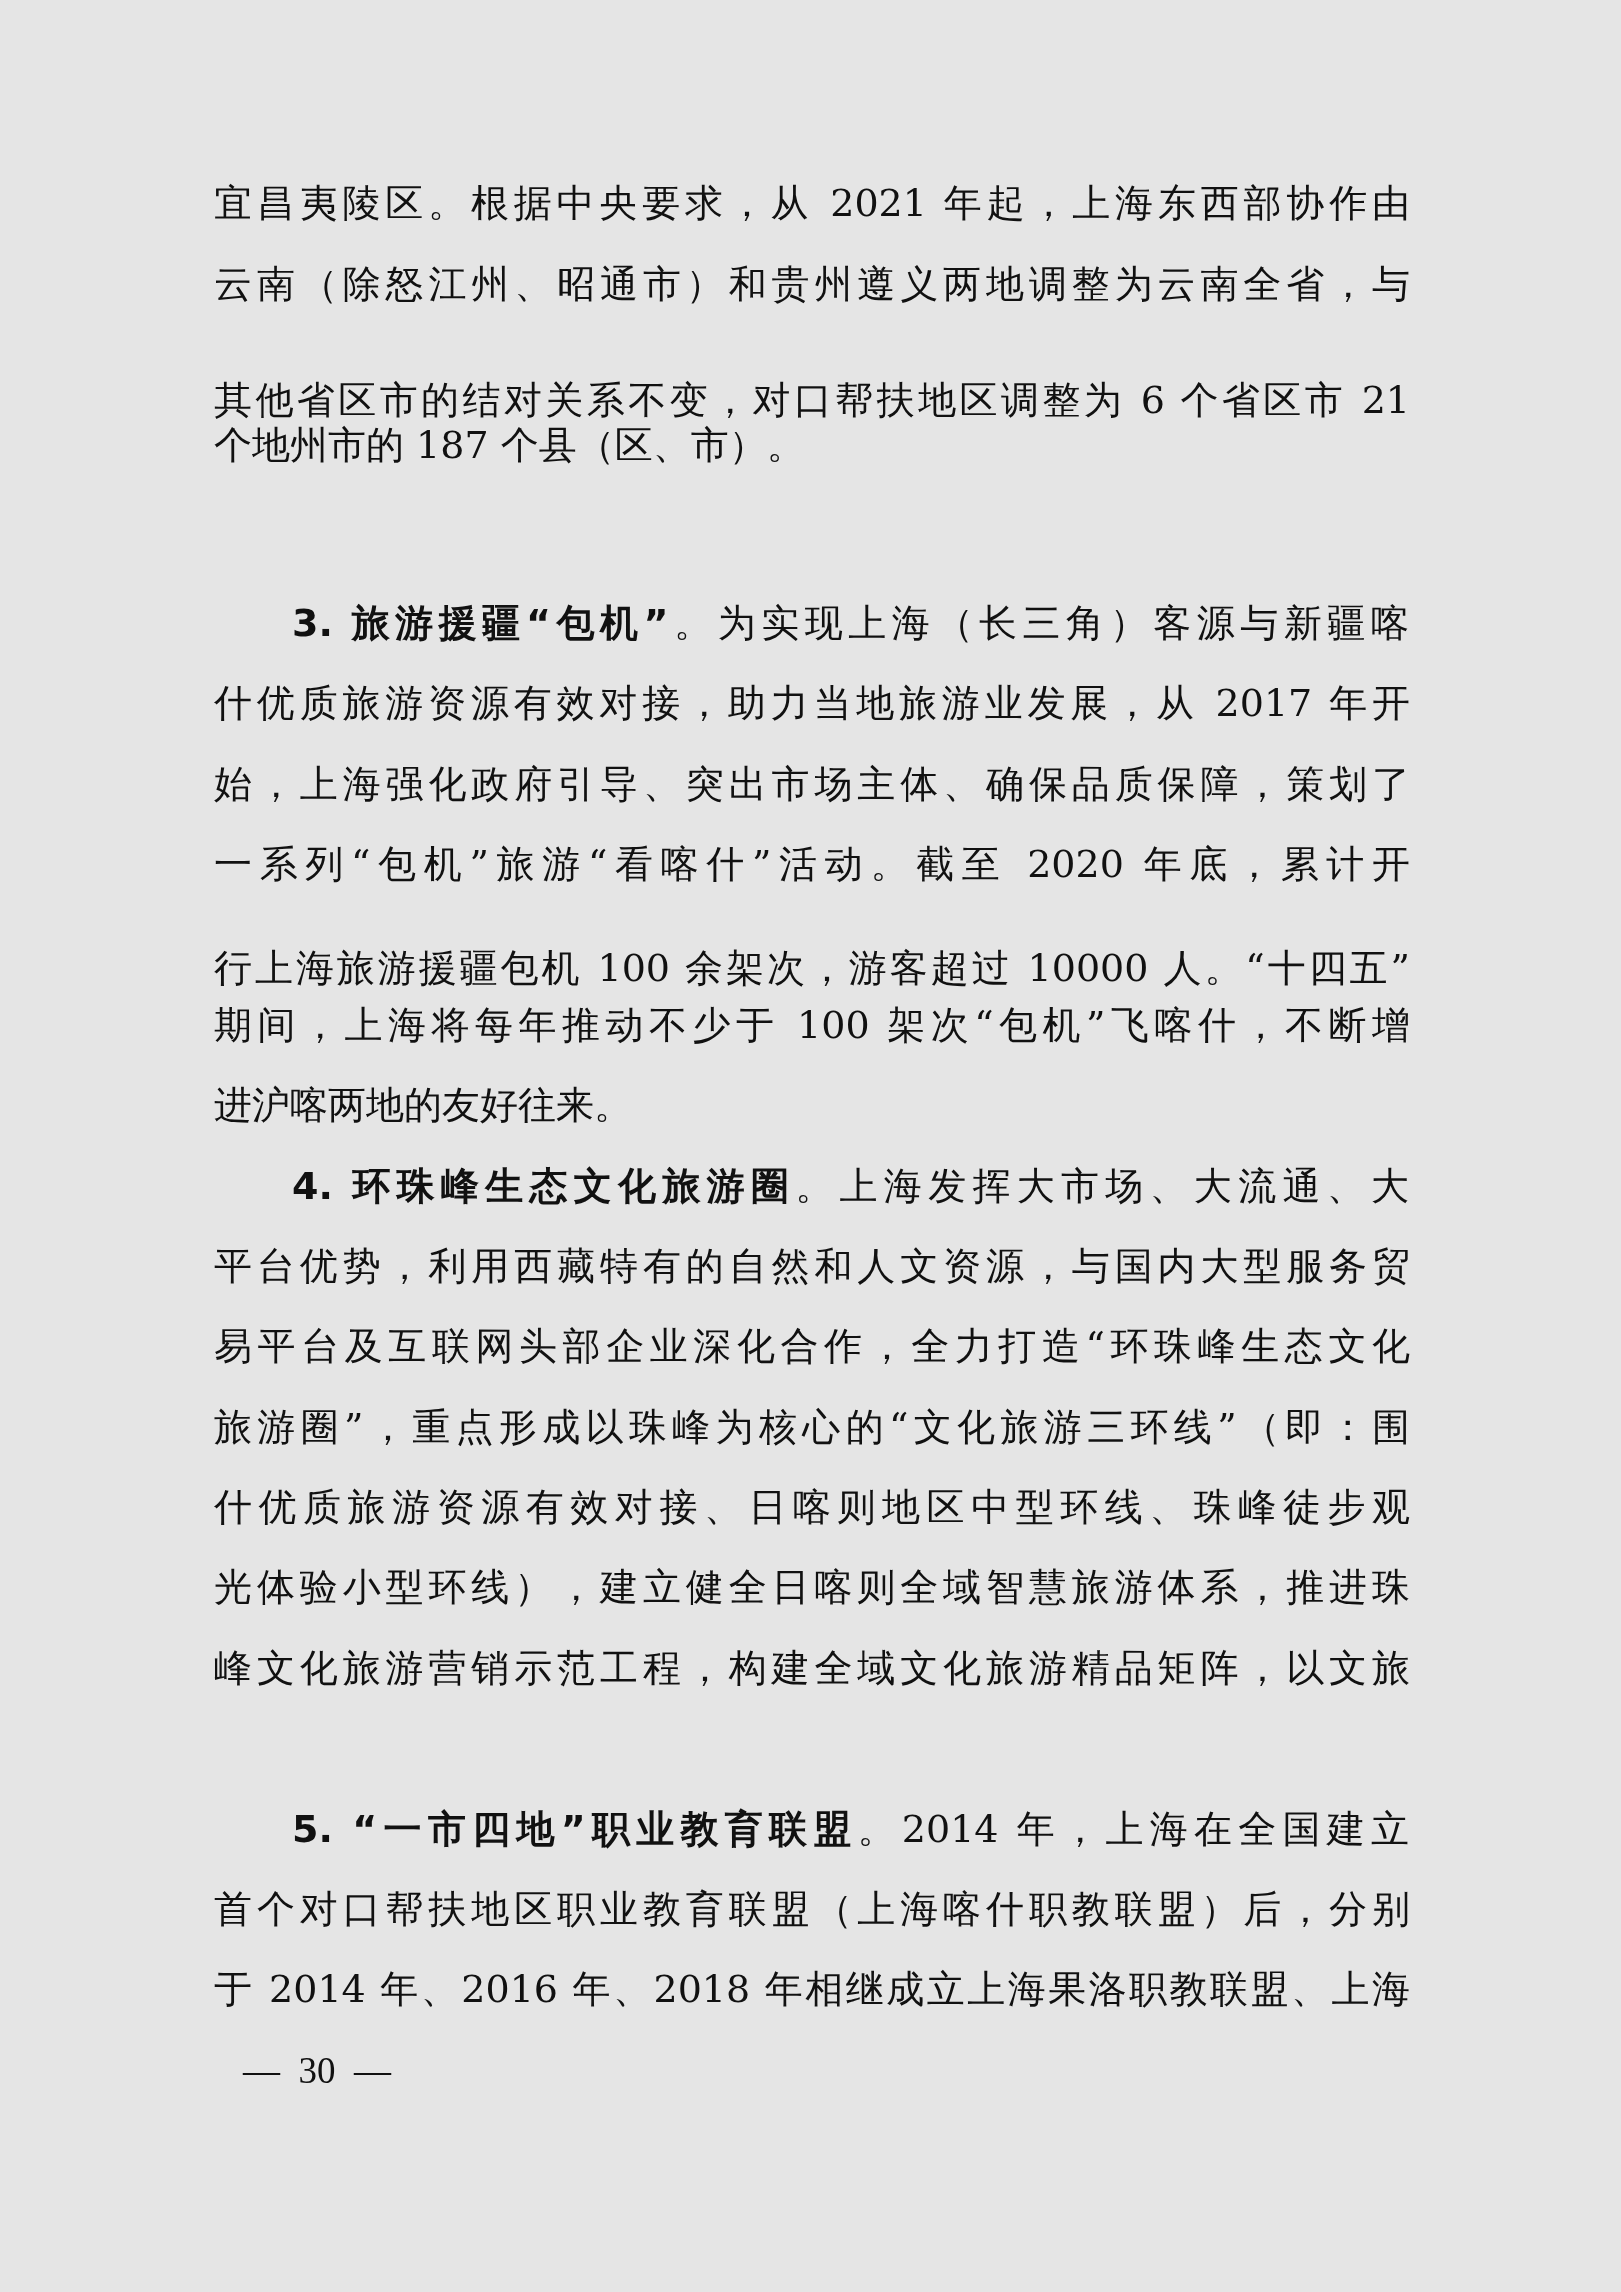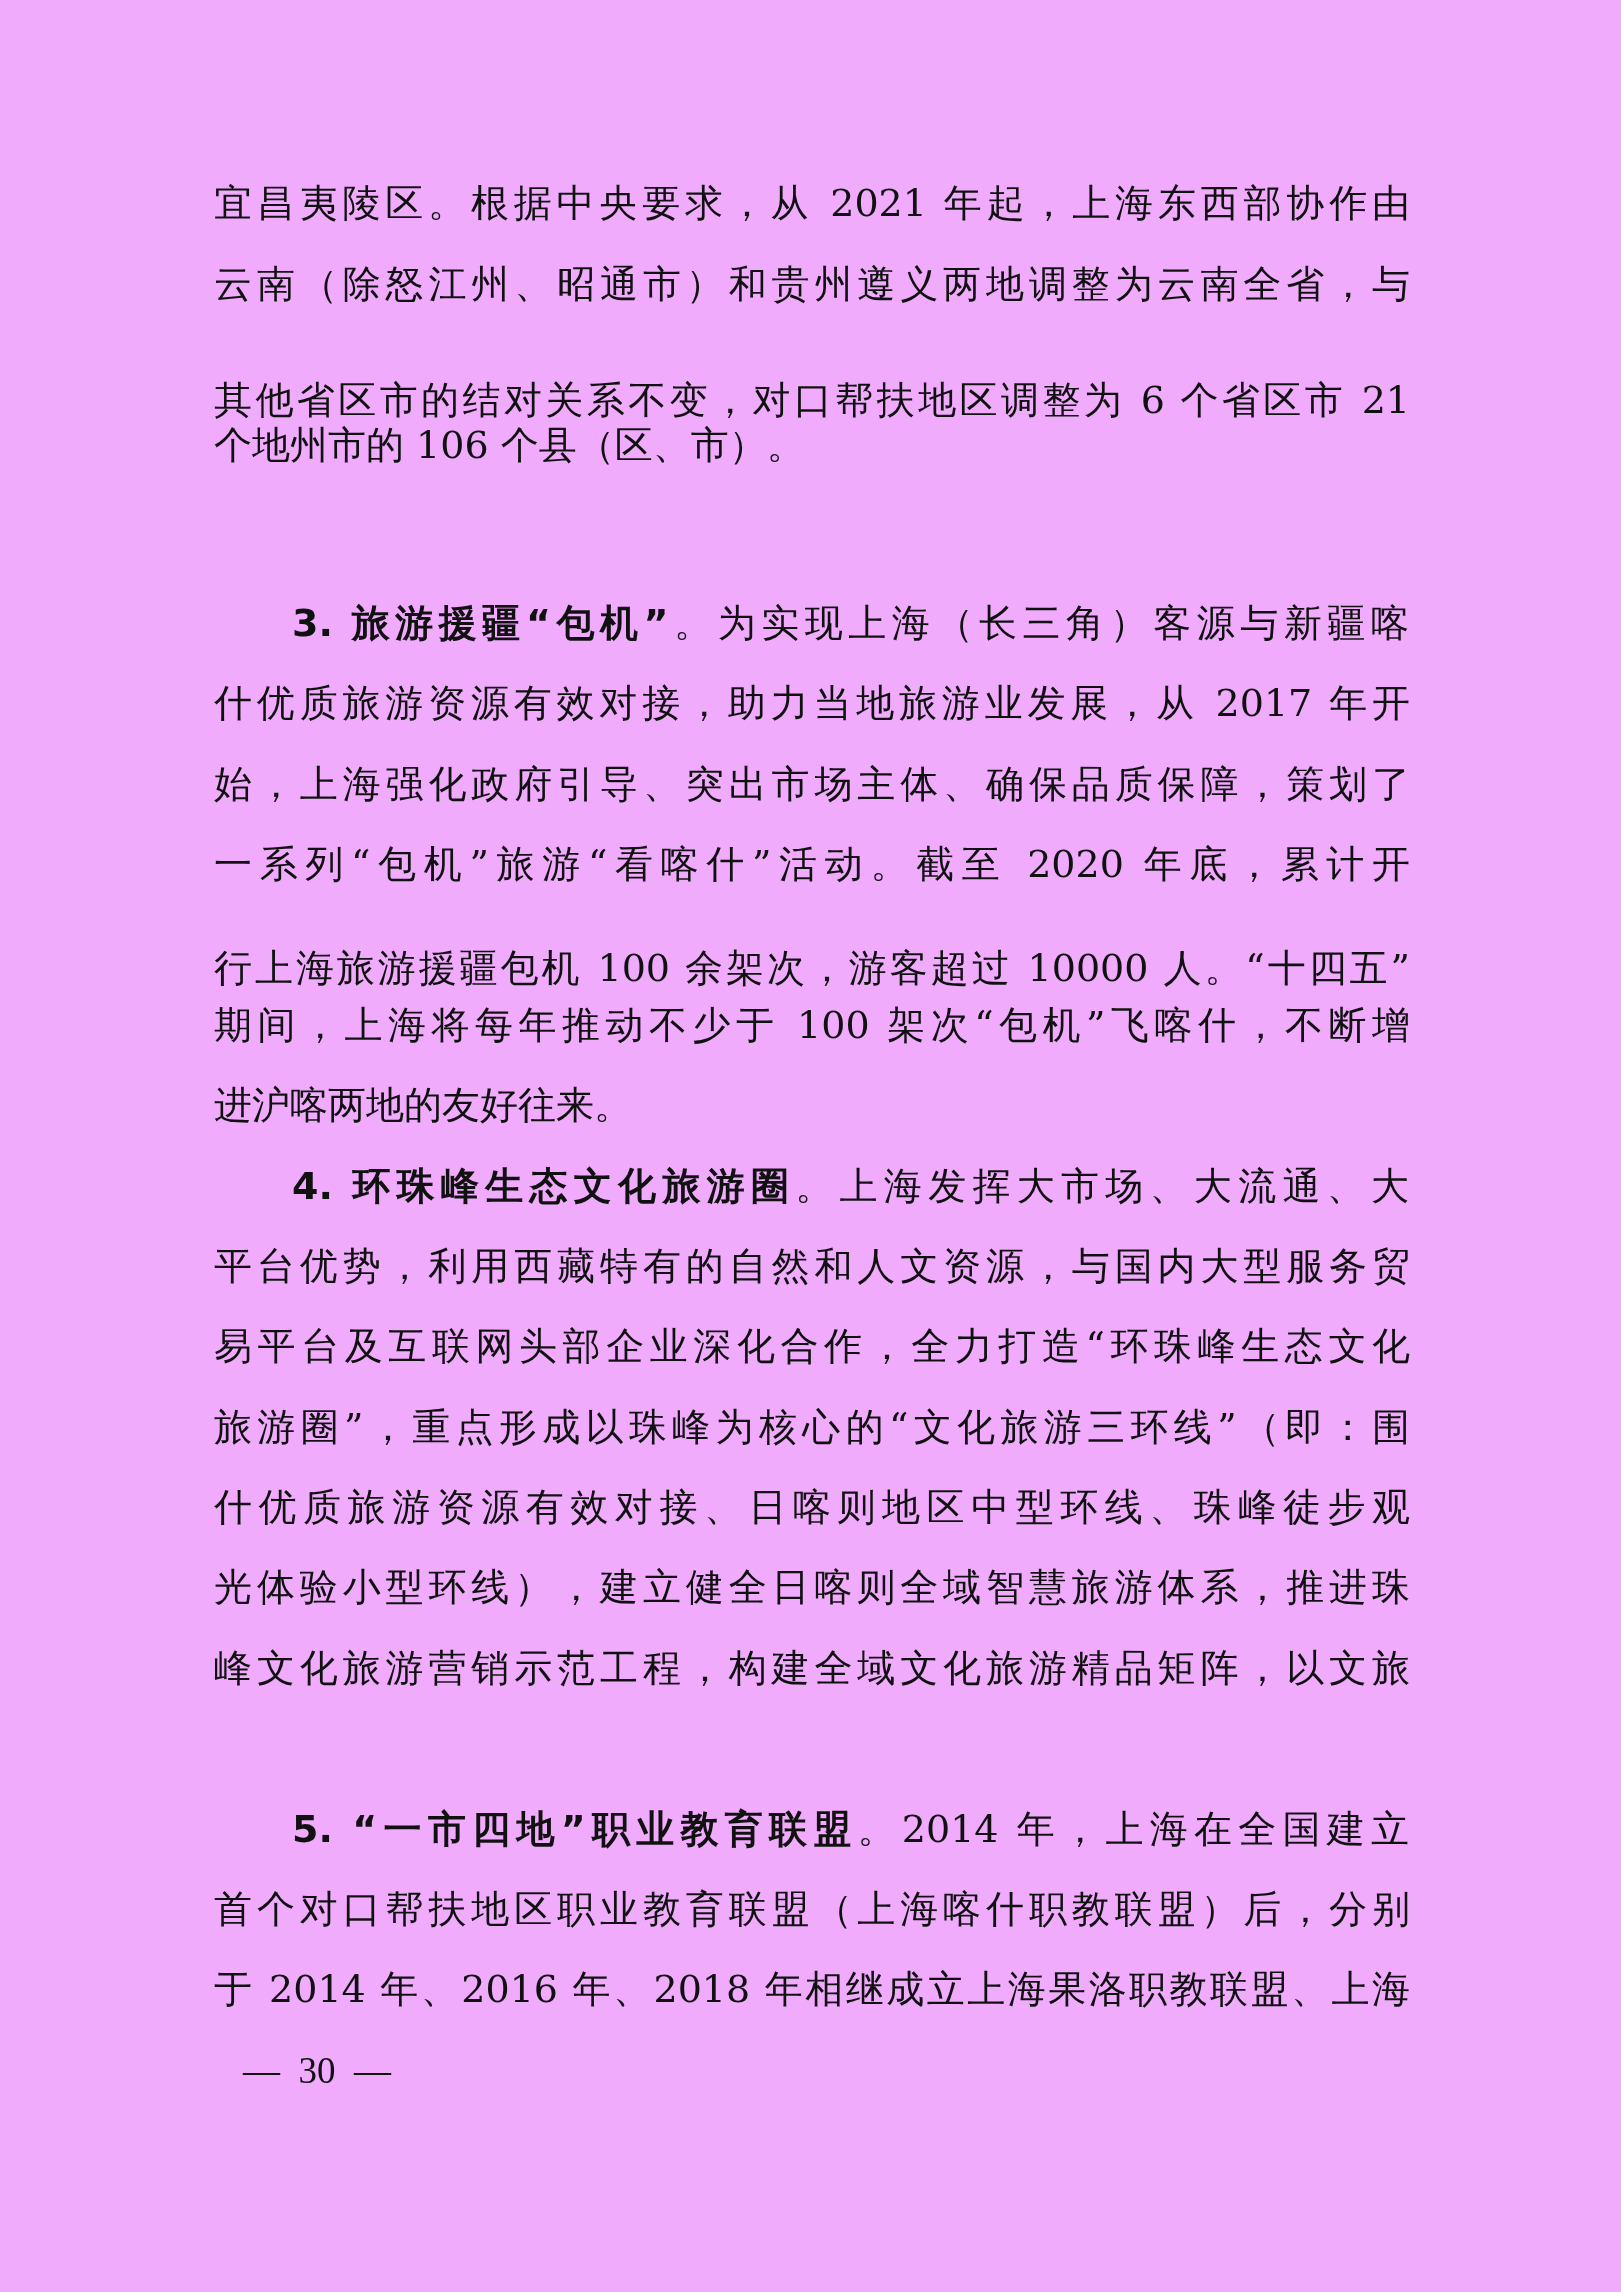--- a/index.html
+++ b/index.html
@@ -1,17 +1,17 @@
 <!DOCTYPE html>
 <html><head>
   <meta charset="utf-8">
   <style>
     html, body { margin: 0; padding: 0; background: #ffffff; }
     body { width: 1621px; height: 2293px; position: relative; overflow: hidden; }
-    .page { position: absolute; left: 0; top: 0; width: 1621px; height: 2293px; background: #f0abfc; }
+    .page { position: absolute; left: 0; top: 0; width: 1621px; height: 2293px; background: #e5e5e5; }
     .line {
       position: absolute;
       left: 214px;
       width: 1196px;
       height: 59px;
       font-family: "DejaVu Serif", "Liberation Serif", serif;
       font-size: 38px;
       line-height: 59px;
       color: #111;
       white-space: nowrap;
@@ -33,21 +33,21 @@
     }
   </style>
 </head>
 <body>
 
 <div class="page">
 
   <div class="line" style="top:174px;">宜昌夷陵区。根据中央要求，从 2021 年起，上海东西部协作由</div>
   <div class="line" style="top:255px;">云南（除怒江州、昭通市）和贵州遵义两地调整为云南全省，与</div>
   <div class="line" style="top:335px;margin-top:36px;">其他省区市的结对关系不变，对口帮扶地区调整为 6 个省区市 21</div>
-  <div class="line last" style="top:416px;">个地州市的 106 个县（区、市）。</div>
+  <div class="line last" style="top:416px;">个地州市的 187 个县（区、市）。</div>
 
   <div class="line indent" style="top:594px;"><span class="bold">3. 旅游援疆“包机”</span><span>。为实现上海（长三角）客源与新疆喀</span></div>
   <div class="line" style="top:674px;">什优质旅游资源有效对接，助力当地旅游业发展，从 2017 年开</div>
   <div class="line" style="top:755px;">始，上海强化政府引导、突出市场主体、确保品质保障，策划了</div>
   <div class="line" style="top:835px;">一系列“包机”旅游“看喀什”活动。截至 2020 年底，累计开</div>
   <div class="line" style="top:915px;margin-top:24px;">行上海旅游援疆包机 100 余架次，游客超过 10000 人。“十四五”</div>
   <div class="line" style="top:996px;">期间，上海将每年推动不少于 100 架次“包机”飞喀什，不断增</div>
   <div class="line last" style="top:1076px;">进沪喀两地的友好往来。</div>
 
   <div class="line indent" style="top:1157px;"><span class="bold">4. 环珠峰生态文化旅游圈</span><span>。上海发挥大市场、大流通、大</span></div>

